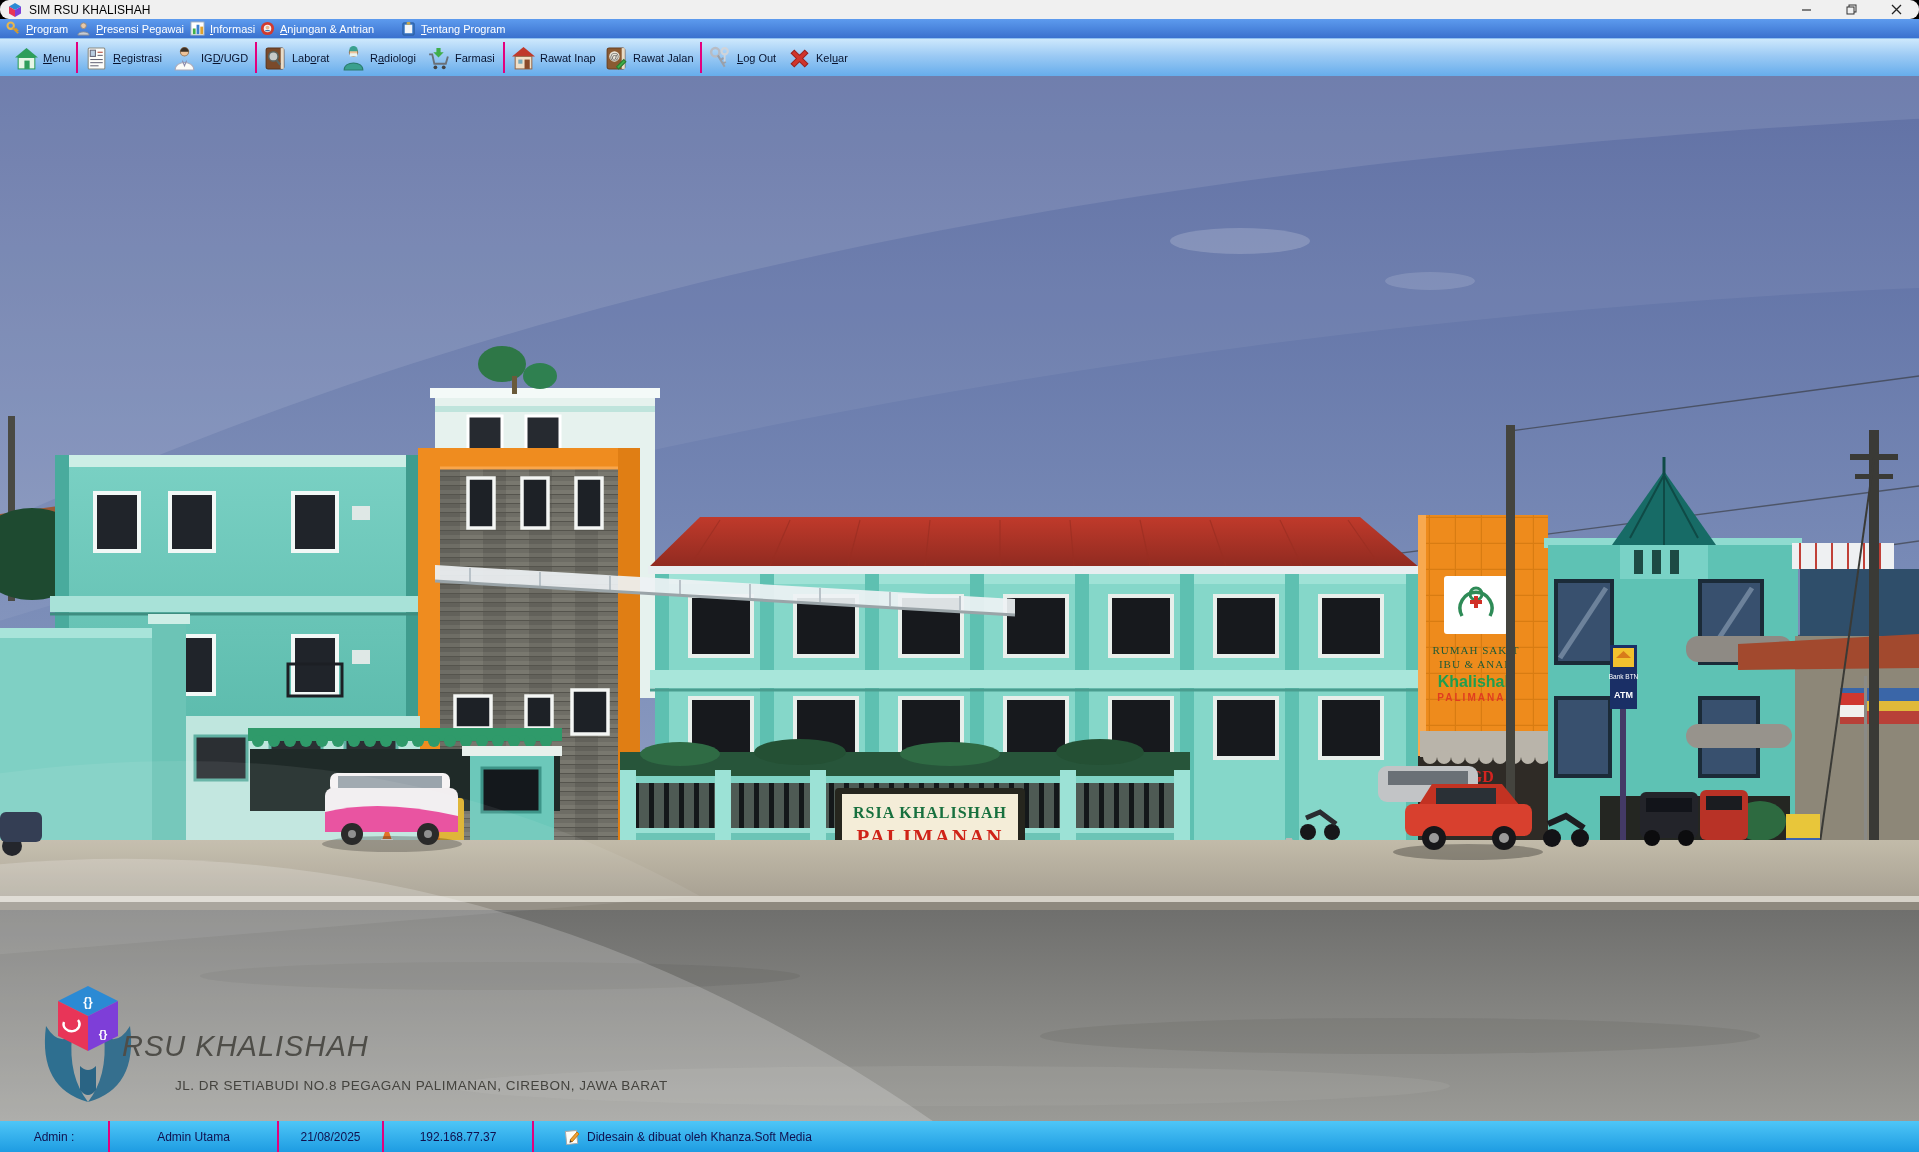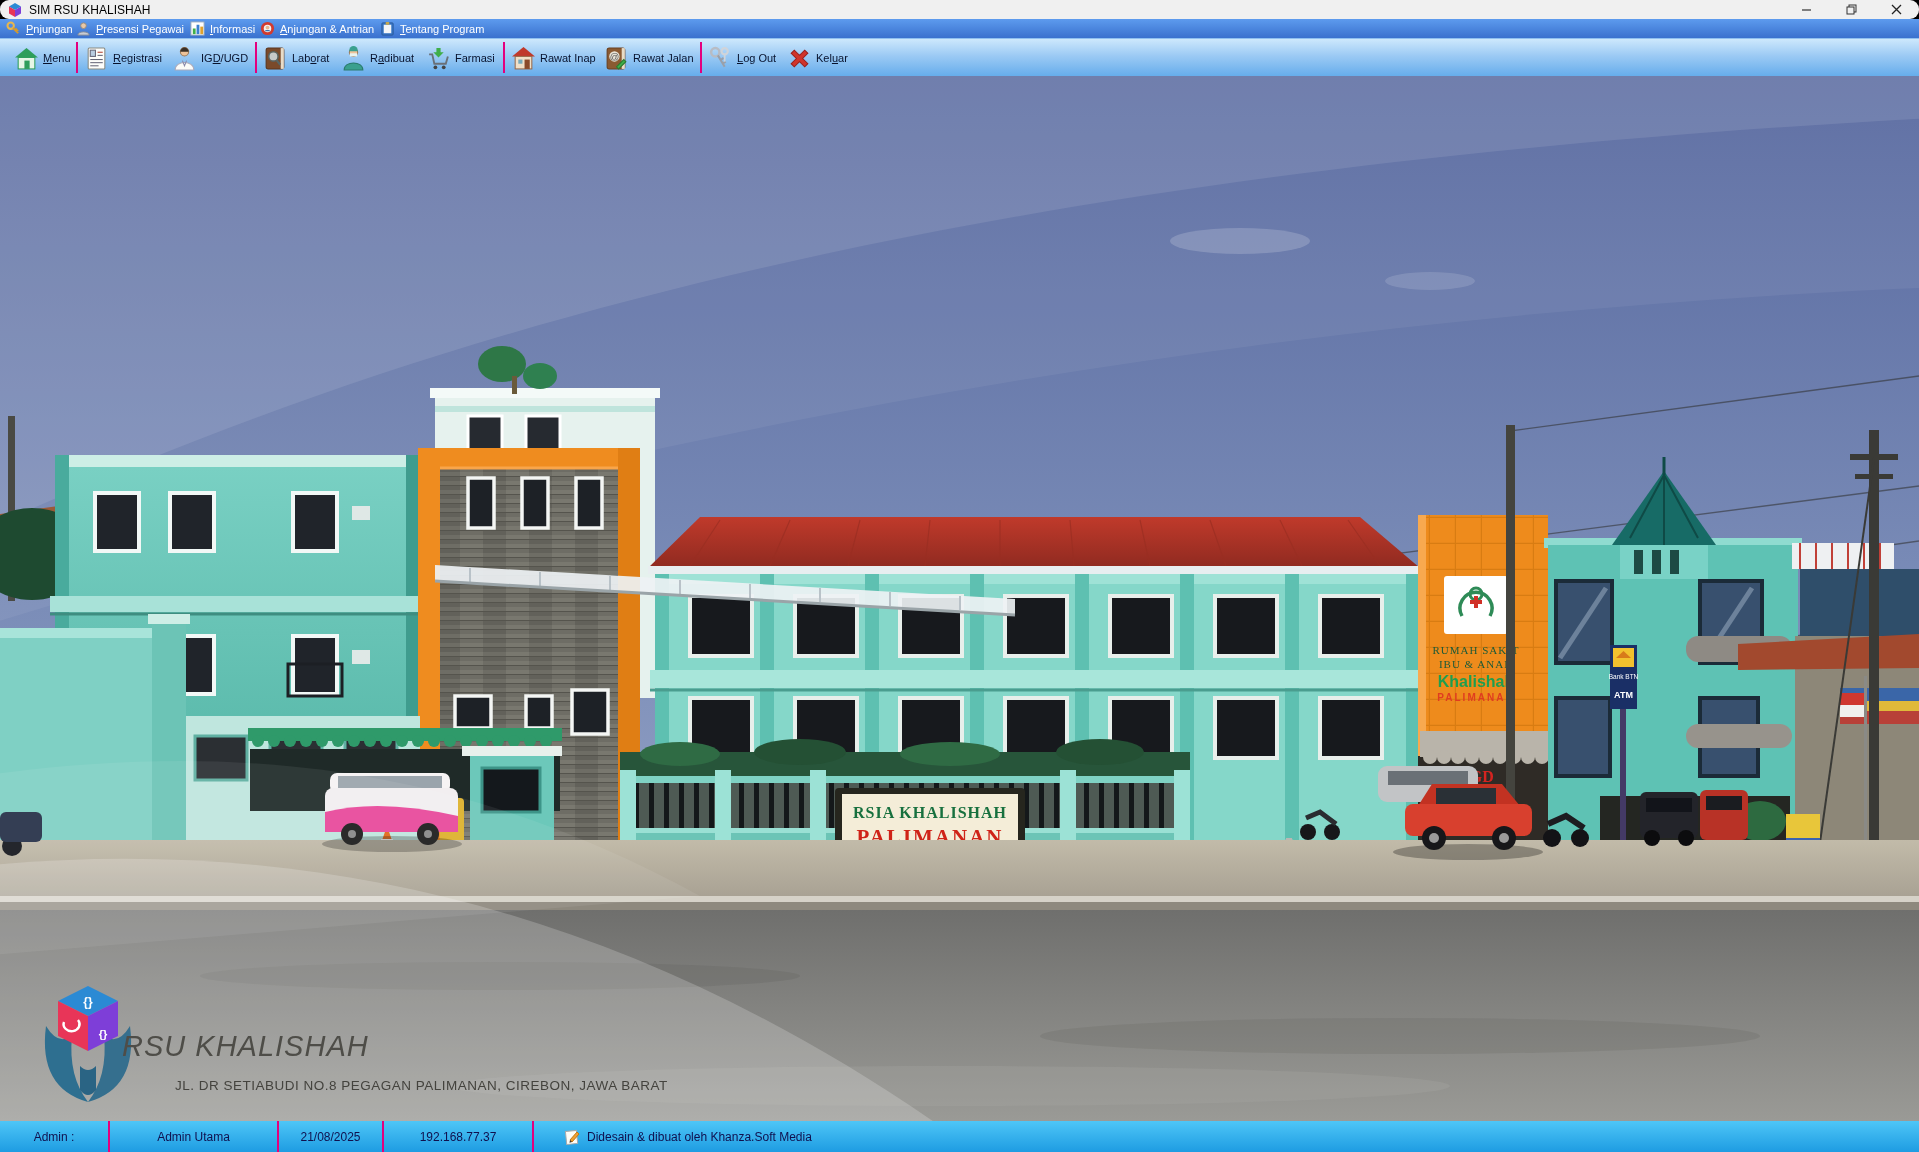--- a/index.html
+++ b/index.html
@@ -79,21 +79,21 @@
       </div>
     </div>
   </div>
 
   <div class="menubar">
     <div class="mitem" style="left:6px">
       <svg viewBox="0 0 16 16">
           <circle cx="5" cy="5" r="3.4" fill="none" stroke="#e8b64c" stroke-width="2.2"></circle>
           <path d="M7.5,7.5 L13,13 M11,11 L13,9.5 M9.5,9.5 L11.5,8" stroke="#d79a2b" stroke-width="2"></path>
         </svg>
-      <span class="lbl"><span></span><span class="u">P</span><span>njungan</span></span>
+      <span class="lbl"><span></span><span class="u">P</span><span>rogram</span></span>
     </div>
     <div class="mitem" style="left:76px">
       <svg viewBox="0 0 16 16">
           <circle cx="8" cy="5" r="3" fill="#e8c8a8" stroke="#9a8a78"></circle>
           <path d="M2,15 C2,10.5 14,10.5 14,15 Z" fill="#c8ccd4" stroke="#8a8f98"></path>
         </svg>
       <span class="lbl"><span></span><span class="u">P</span><span>resensi Pegawai</span></span>
     </div>
     <div class="mitem" style="left:190px">
       <svg viewBox="0 0 16 16">
@@ -106,21 +106,21 @@
     </div>
     <div class="mitem" style="left:260px">
       <svg viewBox="0 0 16 16">
           <circle cx="8" cy="8" r="7" fill="#d23a2e"></circle>
           <circle cx="8" cy="8" r="4" fill="#f2f2f2"></circle>
           <circle cx="8" cy="7" r="2" fill="#e8b890"></circle>
           <path d="M5,11 C5,9 11,9 11,11 Z" fill="#3a6fb0"></path>
         </svg>
       <span class="lbl"><span></span><span class="u">A</span><span>njungan &amp; Antrian</span></span>
     </div>
-    <div class="mitem" style="left:380px">
+    <div class="mitem" style="left:401px">
       <svg viewBox="0 0 16 16">
           <rect x="2" y="2" width="12" height="13" rx="1" fill="#3a78c8" stroke="#2a5a9a"></rect>
           <rect x="4" y="4" width="8" height="9" fill="#f4f6f8"></rect>
           <rect x="6" y="1" width="4" height="3" rx="1" fill="#c8a84a"></rect>
         </svg>
       <span class="lbl"><span></span><span class="u">T</span><span>entang Program</span></span>
     </div>
   </div>
 
   <div class="toolbar">
@@ -164,21 +164,21 @@
         </svg>
       <span class="lbl"><span>Lab</span><span class="u">o</span><span>rat</span></span>
     </div>
     <div class="titem" style="left:341px">
       <svg viewBox="0 0 24 24">
           <circle cx="12" cy="6" r="4" fill="#eec39a" stroke="#9a7a5a"></circle>
           <path d="M8,4 a4,4 0 0 1 8,0 l0,1 -8,0 Z" fill="#3aa08e"></path>
           <rect x="8.5" y="7" width="7" height="3" fill="#e8f4f0"></rect>
           <path d="M3,23 C3,14 21,14 21,23 Z" fill="#3aa08e" stroke="#2a7a6c"></path>
         </svg>
-      <span class="lbl"><span>R</span><span class="u">a</span><span>dibuat</span></span>
+      <span class="lbl"><span>R</span><span class="u">a</span><span>diologi</span></span>
     </div>
     <div class="titem" style="left:426px">
       <svg viewBox="0 0 24 24">
           <path d="M10,2 L14,2 L14,6 L17,6 L12,11 L7,6 L10,6 Z" fill="#3fae49"></path>
           <path d="M3,8 L6,8 L8,17 L19,17 L21,10" fill="none" stroke="#6a7078" stroke-width="1.8"></path>
           <circle cx="9" cy="20.5" r="1.8" fill="#444"></circle>
           <circle cx="17" cy="20.5" r="1.8" fill="#444"></circle>
         </svg>
       <span class="lbl"><span>Farmasi</span><span class="u"></span><span></span></span>
     </div>

